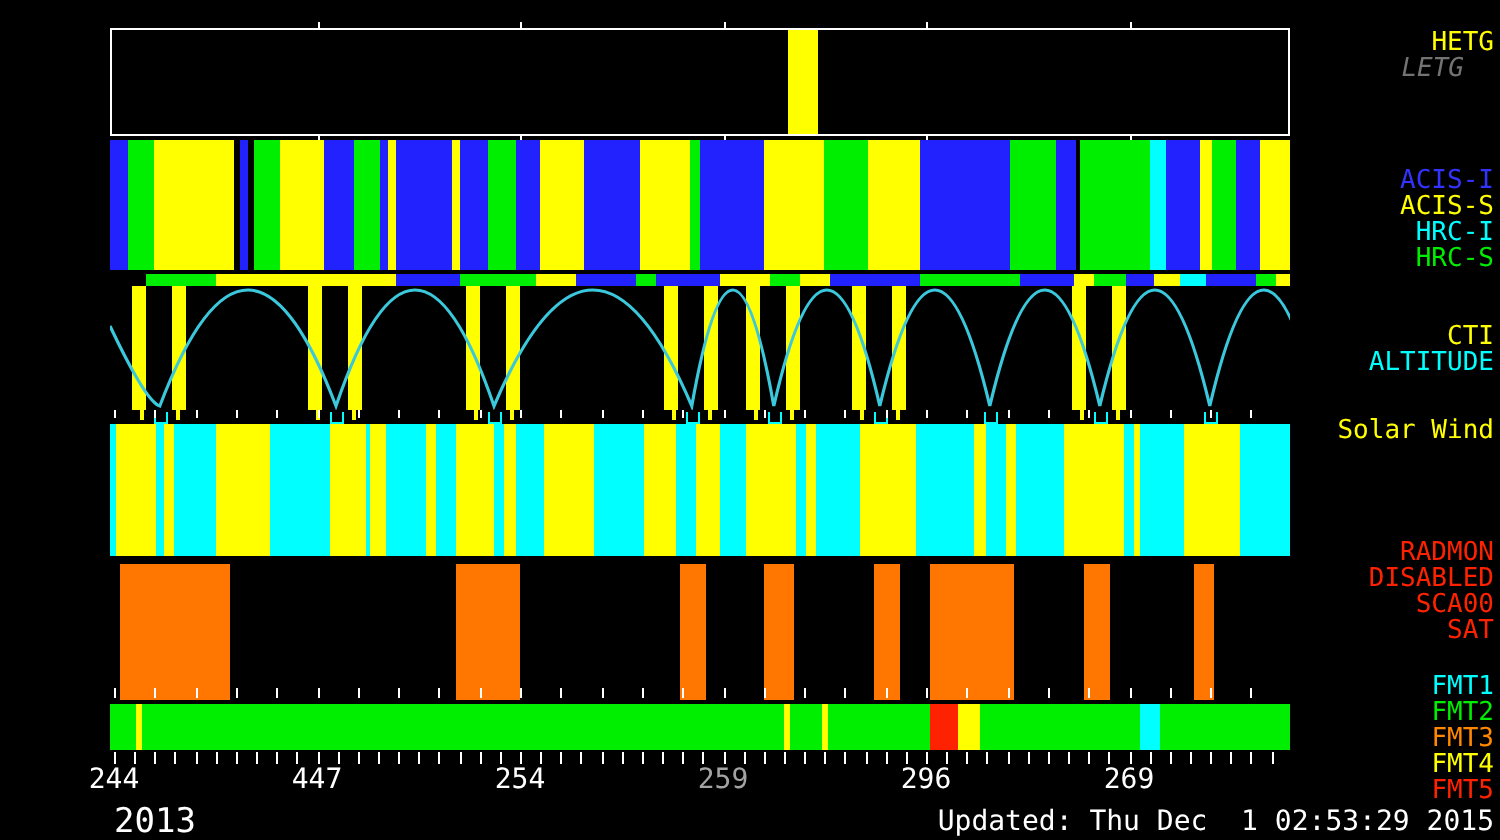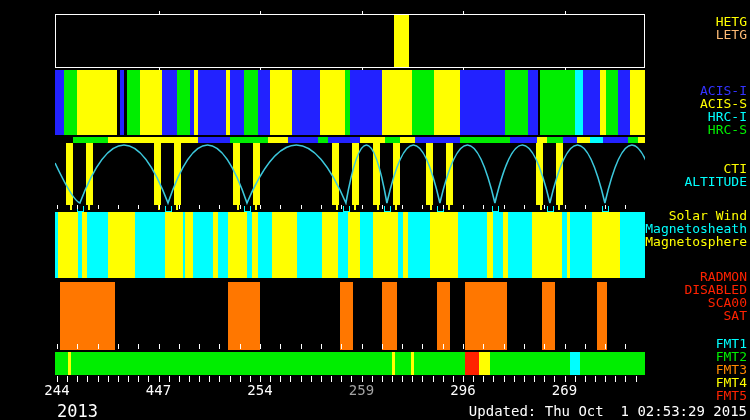--- a/index.html
+++ b/index.html
@@ -5,23 +5,23 @@
   html,body{margin:0;padding:0;background:#000;}
   #plot{position:relative;width:750px;height:420px;background:#000;overflow:hidden;
         font-family:"DejaVu Sans Mono","Liberation Mono",monospace;}
   .txt{position:absolute;color:#fff;white-space:pre;}
 </style>
 </head>
 <body>
 
 <div id="plot">
   <div class="txt" style="left:57px;top:401px;font-size:17px;">2013</div>
-  <div class="txt" style="right:3px;top:403px;font-size:14px;">Updated: Thu Oct  1 02:53:29 2015</div>
+  <div class="txt" style="right:3px;top:403px;font-size:14px;">Updated: Thu Dec  1 02:53:29 2015</div>
 <div style="position: absolute; right: 3px; top: 15px; font-size: 13px; line-height: 13px; white-space: pre; color: rgb(255, 255, 0);">HETG</div>
-    <div style="position: absolute; right: 3px; top: 28px; font-size: 13px; line-height: 13px; white-space: pre; color: #fdba74;">LETG</div>
+    <div style="position: absolute; right: 18px; top: 28px; font-size: 13px; line-height: 13px; white-space: pre; color: #737373; font-style: italic;">LETG</div>
     <div style="position: absolute; left: 55px; top: 14px; width: 588px; height: 52px; background: rgb(0, 0, 0); border: 1px solid rgb(255, 255, 255);"></div>
     <div style="position: absolute; left: 393.98px; top: 15px; width: 15.225px; height: 52px; background: rgb(255, 255, 0);"></div>
     <div style="position: absolute; left: 158.5px; top: 11px; width: 1px; height: 3px; background: rgb(255, 255, 255);"></div>
     <div style="position: absolute; left: 158.5px; top: 68px; width: 1px; height: 3px; background: rgb(255, 255, 255);"></div>
     <div style="position: absolute; left: 260px; top: 11px; width: 1px; height: 3px; background: rgb(255, 255, 255);"></div>
     <div style="position: absolute; left: 260px; top: 68px; width: 1px; height: 3px; background: rgb(255, 255, 255);"></div>
     <div style="position: absolute; left: 361.5px; top: 11px; width: 1px; height: 3px; background: rgb(255, 255, 255);"></div>
     <div style="position: absolute; left: 361.5px; top: 68px; width: 1px; height: 3px; background: rgb(255, 255, 255);"></div>
     <div style="position: absolute; left: 463px; top: 11px; width: 1px; height: 3px; background: rgb(255, 255, 255);"></div>
     <div style="position: absolute; left: 463px; top: 68px; width: 1px; height: 3px; background: rgb(255, 255, 255);"></div>
@@ -126,22 +126,20 @@
     <div style="position: absolute; left: 535.884px; top: 143px; width: 7px; height: 62px; background: rgb(255, 255, 0);"></div>
     <div style="position: absolute; left: 555.884px; top: 143px; width: 7px; height: 62px; background: rgb(255, 255, 0);"></div>
     <div style="position: absolute; left: 539.884px; top: 205px; width: 2px; height: 5px; background: rgb(255, 255, 0);"></div>
     <div style="position: absolute; left: 557.884px; top: 205px; width: 2px; height: 5px; background: rgb(255, 255, 0);"></div>
     <div style="position: absolute; left: 546.884px; top: 206px; width: 5px; height: 5px; border-left: 1px solid rgb(0, 255, 255); border-right: 1px solid rgb(0, 255, 255); border-bottom: 1px solid rgb(0, 255, 255);"></div>
     <div style="position: absolute; left: 601.897px; top: 206px; width: 5px; height: 5px; border-left: 1px solid rgb(0, 255, 255); border-right: 1px solid rgb(0, 255, 255); border-bottom: 1px solid rgb(0, 255, 255);"></div>
     <svg width="590" height="62" style="position: absolute; left: 55px; top: 143px; overflow: hidden;">
       <path d="M 0 20 Q 18 58 24.9 60 Q 69.0 -56 113.0 60 Q 152.5 -56 192.0 60 Q 241.4 -56 290.9 60 Q 311.4 -56 331.9 60 Q 358.4 -56 384.9 60 Q 412.4 -56 439.9 60 Q 467.4 -56 494.9 60 Q 522.4 -56 549.9 60 Q 576.9 -56 603.9 60" fill="none" stroke="#3cc8dc" stroke-width="1.6"></path>
     </svg>
     <div style="position: absolute; right: 3px; top: 209px; font-size: 13px; line-height: 13px; white-space: pre; color: rgb(255, 255, 0);">Solar Wind</div>
-    <div style="position: absolute; right: 3px; top: 222px; font-size: 13px; line-height: 13px; white-space: pre; color: rgb(0, 255, 255);">Magnetosheath</div>
-    <div style="position: absolute; right: 3px; top: 235px; font-size: 13px; line-height: 13px; white-space: pre; color: rgb(255, 255, 0);">Magnetosphere</div>
     <div style="position: absolute; left: 55px; top: 212px; width: 3.015px; height: 66px; background: rgb(0, 255, 255);"></div>
     <div style="position: absolute; left: 58.015px; top: 212px; width: 19.894px; height: 66px; background: rgb(255, 255, 0);"></div>
     <div style="position: absolute; left: 77.909px; top: 212px; width: 4.06px; height: 66px; background: rgb(0, 255, 255);"></div>
     <div style="position: absolute; left: 81.969px; top: 212px; width: 5.075px; height: 66px; background: rgb(255, 255, 0);"></div>
     <div style="position: absolute; left: 87.044px; top: 212px; width: 20.909px; height: 66px; background: rgb(0, 255, 255);"></div>
     <div style="position: absolute; left: 107.953px; top: 212px; width: 26.999px; height: 66px; background: rgb(255, 255, 0);"></div>
     <div style="position: absolute; left: 134.952px; top: 212px; width: 30.044px; height: 66px; background: rgb(0, 255, 255);"></div>
     <div style="position: absolute; left: 164.996px; top: 212px; width: 18.067px; height: 66px; background: rgb(255, 255, 0);"></div>
     <div style="position: absolute; left: 183.063px; top: 212px; width: 2.03px; height: 66px; background: rgb(0, 255, 255);"></div>
     <div style="position: absolute; left: 185.093px; top: 212px; width: 7.917px; height: 66px; background: rgb(255, 255, 0);"></div>

